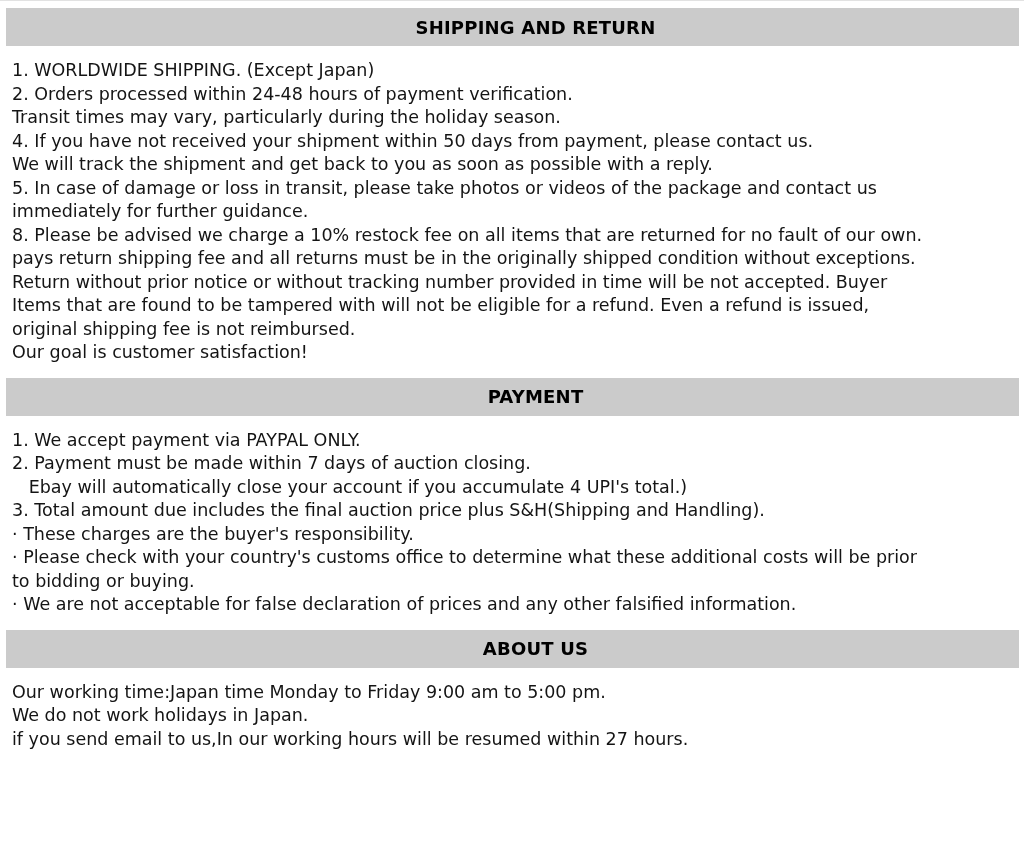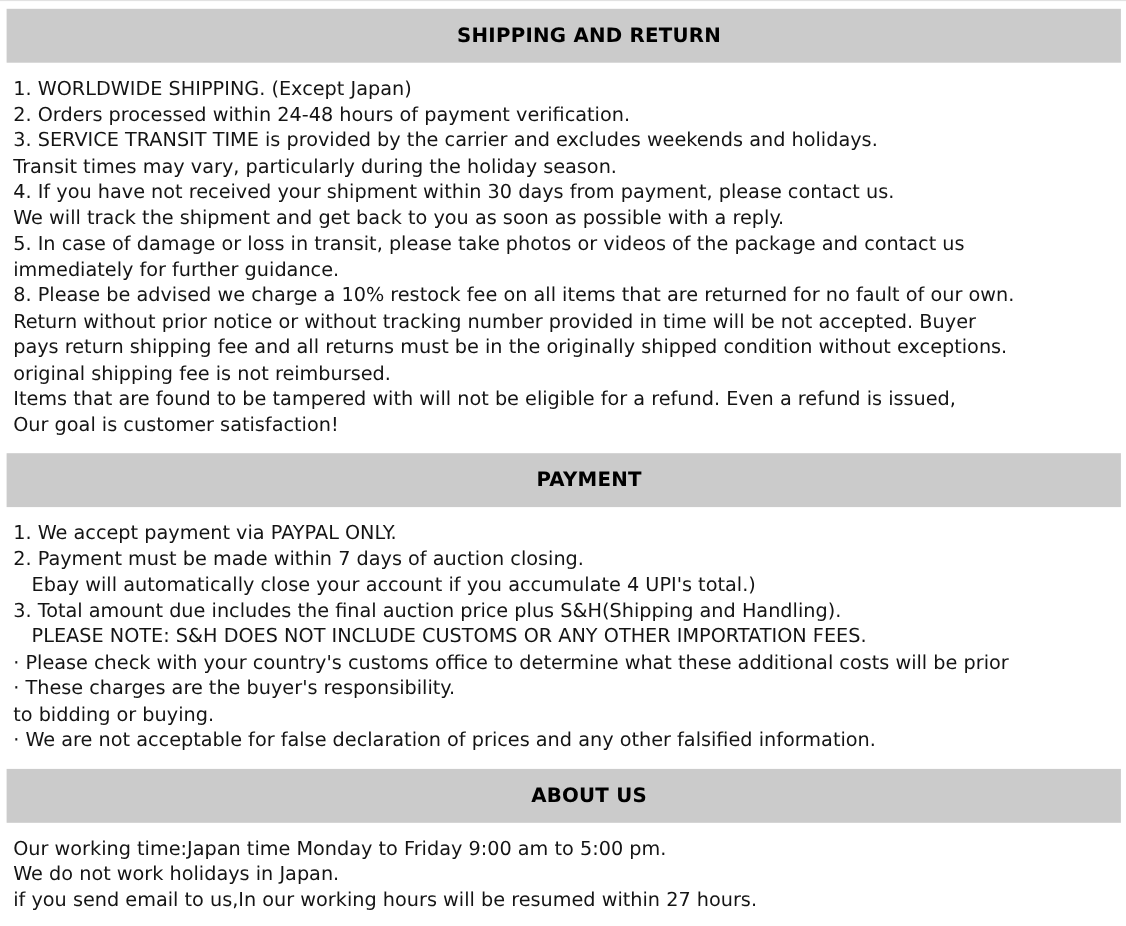--- a/index.html
+++ b/index.html
@@ -12,21 +12,21 @@
     overflow: hidden;
   }
   .page {
     box-sizing: border-box;
     width: 1024px;
     border-top: 1px solid #e2e2e2;
     padding-top: 7px;
   }
   .section-bar {
     margin: 0 5px 0 6px;
-    height: 49px;
+    height: 38px;
     background: #cbcbcb;
     display: flex;
     align-items: center;
     justify-content: center;
     font-size: 18px;
     font-weight: bold;
     color: #000000;
     letter-spacing: 0.2px;
     padding-left: 46px;
   }
@@ -42,45 +42,43 @@
 </head>
 <body>
 
 <div class="page">
 
   <section>
     <div class="section-bar">SHIPPING AND RETURN</div>
     <div class="section-body">
         <div class="line">1. WORLDWIDE SHIPPING. (Except Japan)</div>
         <div class="line">2. Orders processed within 24-48 hours of payment verification.</div>
-        <div class="line">3. SERVICE TRANSIT TIME is provided by the carrier and excludes weekends and holidays.</div>
         <div class="line">Transit times may vary, particularly during the holiday season.</div>
-        <div class="line">4. If you have not received your shipment within 30 days from payment, please contact us.</div>
+        <div class="line">4. If you have not received your shipment within 50 days from payment, please contact us.</div>
         <div class="line">We will track the shipment and get back to you as soon as possible with a reply.</div>
         <div class="line">5. In case of damage or loss in transit, please take photos or videos of the package and contact us</div>
         <div class="line">immediately for further guidance.</div>
         <div class="line">8. Please be advised we charge a 10% restock fee on all items that are returned for no fault of our own.</div>
+        <div class="line">pays return shipping fee and all returns must be in the originally shipped condition without exceptions.</div>
         <div class="line">Return without prior notice or without tracking number provided in time will be not accepted. Buyer</div>
-        <div class="line">pays return shipping fee and all returns must be in the originally shipped condition without exceptions.</div>
+        <div class="line">Items that are found to be tampered with will not be eligible for a refund. Even a refund is issued,</div>
         <div class="line">original shipping fee is not reimbursed.</div>
-        <div class="line">Items that are found to be tampered with will not be eligible for a refund. Even a refund is issued,</div>
         <div class="line">Our goal is customer satisfaction!</div>
       </div>
   </section>
 
   <section>
     <div class="section-bar">PAYMENT</div>
     <div class="section-body">
         <div class="line">1. We accept payment via PAYPAL ONLY.</div>
         <div class="line">2. Payment must be made within 7 days of auction closing.</div>
         <div class="line">   Ebay will automatically close your account if you accumulate 4 UPI's total.)</div>
         <div class="line">3. Total amount due includes the final auction price plus S&amp;H(Shipping and Handling).</div>
-        <div class="line">   PLEASE NOTE: S&amp;H DOES NOT INCLUDE CUSTOMS OR ANY OTHER IMPORTATION FEES.</div>
+        <div class="line">· These charges are the buyer's responsibility.</div>
         <div class="line">· Please check with your country's customs office to determine what these additional costs will be prior</div>
-        <div class="line">· These charges are the buyer's responsibility.</div>
         <div class="line">to bidding or buying.</div>
         <div class="line">· We are not acceptable for false declaration of prices and any other falsified information.</div>
       </div>
   </section>
 
   <section>
     <div class="section-bar">ABOUT US</div>
     <div class="section-body">
         <div class="line">Our working time:Japan time Monday to Friday 9:00 am to 5:00 pm.</div>
         <div class="line">We do not work holidays in Japan.</div>

